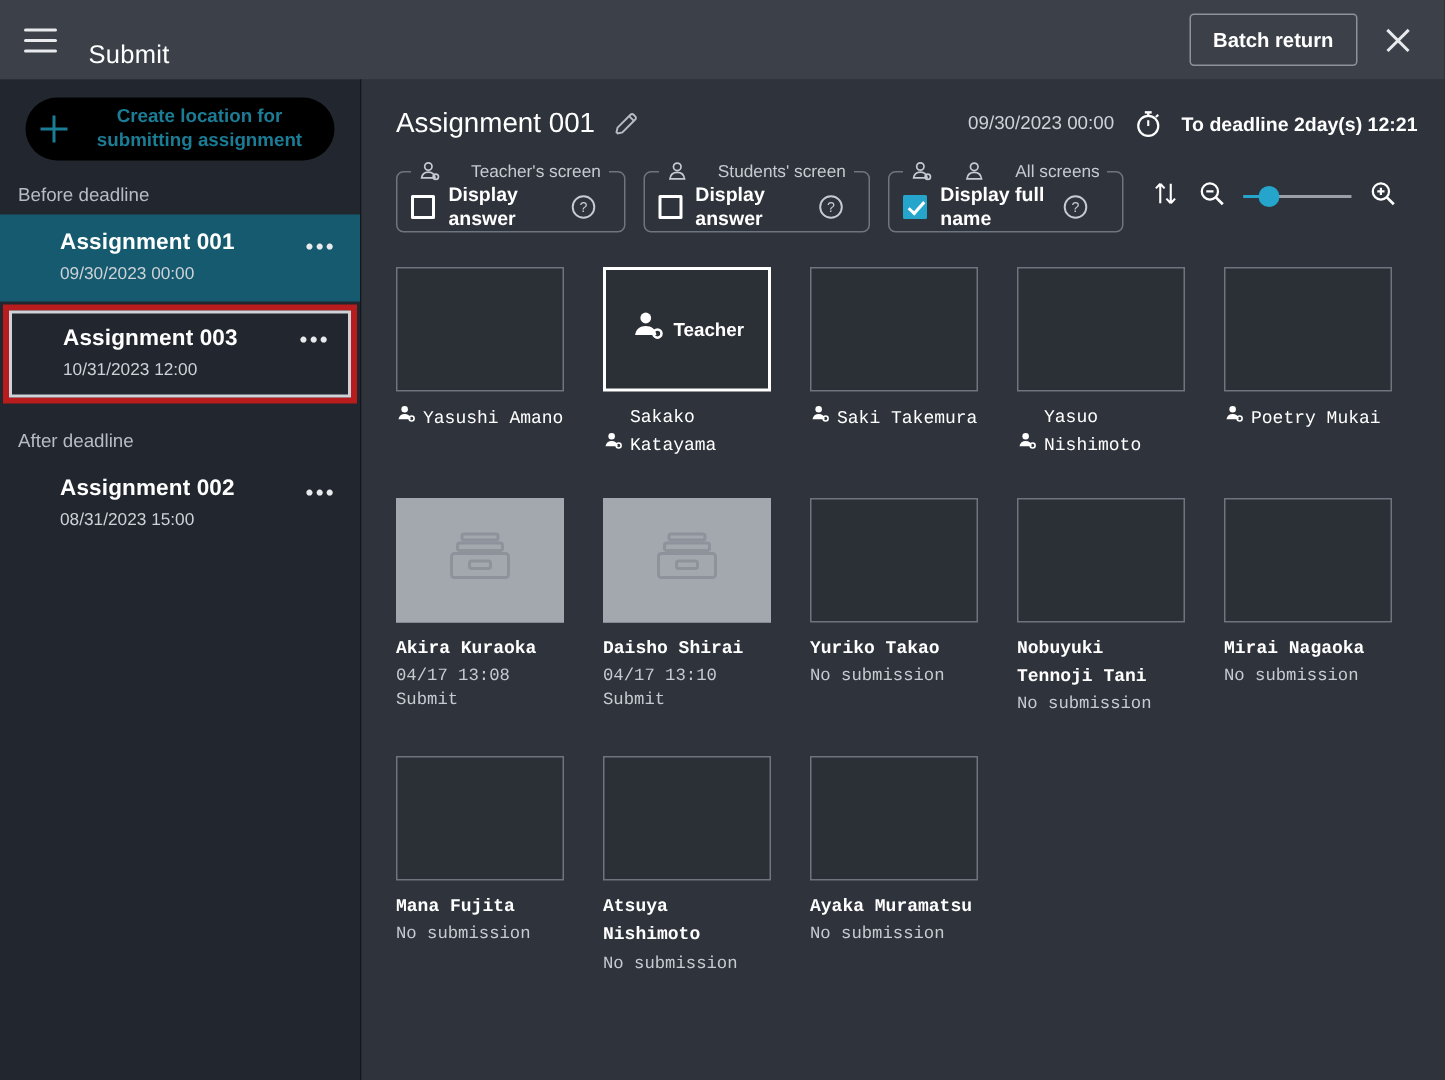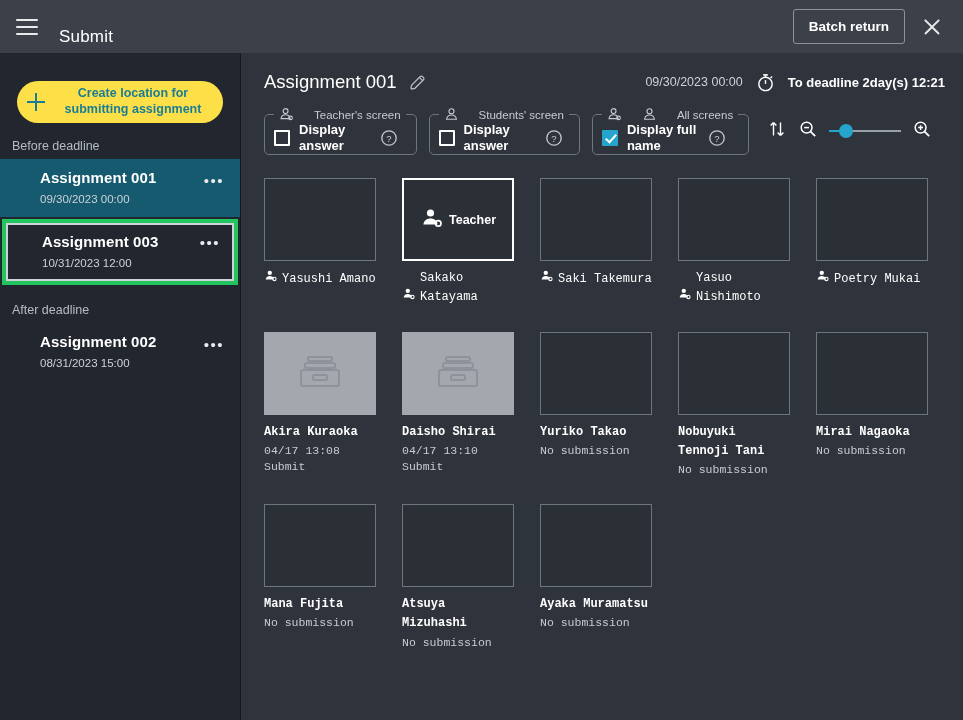--- a/index.html
+++ b/index.html
@@ -34,39 +34,39 @@
   .close-btn:before { transform: rotate(45deg); }
   .close-btn:after { transform: rotate(-45deg); }
 
   
   .sidebar {
     position: absolute; top: 53px; left: 0; width: 241px; height: 667px;
     background: #22262e; border-right: 1px solid #14171c;
   }
   .create-btn {
     display: flex; align-items: center; gap: 8px;
-    margin: 28px auto 0 auto; width: 206px; height: 42px;
-    background: #fde047; border-radius: 21px; border: none;
+    margin: 12px auto 0 auto; width: 206px; height: 42px;
+    background: #000000; border-radius: 21px; border: none;
     color: #1b7c96; font-family: inherit; font-size: 12.5px; font-weight: bold;
     cursor: pointer; padding: 0 10px;
   }
   .create-btn .plus { position: relative; width: 18px; height: 18px; flex: 0 0 18px; }
   .create-btn .plus:before, .create-btn .plus:after { content:""; position:absolute; background:#1b7c96; }
   .create-btn .plus:before { left: 0; top: 8px; width: 18px; height: 1.6px; }
   .create-btn .plus:after { left: 8px; top: 0; width: 1.6px; height: 18px; }
   .create-btn .lbl { flex: 1; text-align: center; line-height: 1.25; }
 
   .group-label { color: #b7bcc4; font-size: 12.5px; padding: 16px 0 6px 12px; }
   .assign-item { position: relative; padding: 10px 0 12px 40px; cursor: pointer; }
   .assign-item.selected { background: #155a6e; }
   .assign-title { font-size: 15px; font-weight: bold; color: #ffffff; letter-spacing: .1px; }
   .assign-date { font-size: 11.5px; color: #cdd2d8; margin-top: 7px; }
   .dots { position: absolute; right: 16px; top: 13px; color: #e8eaed; font-size: 15px; letter-spacing: 1.5px; cursor: pointer; }
   .assign-item.highlight {
-    margin: 2px 2px; border: 4px solid #22c55e; outline: 2px solid #cfd3d8; outline-offset: -6px;
+    margin: 2px 2px; border: 4px solid #b91c1c; outline: 2px solid #cfd3d8; outline-offset: -6px;
     background: #22262e; padding-left: 36px;
   }
   .assign-item.highlight .dots { right: 14px; top: 11px; }
 
   
   .main { position: absolute; top: 53px; left: 241px; width: 722px; height: 667px; background: #2f333b; }
   .main-head { display: flex; align-items: center; padding: 18px 18px 0 23px; }
   .assign-heading { font-size: 18.5px; color: #ffffff; font-weight: 400; }
   .pencil-icon { margin-left: 11px; display: inline-flex; cursor: pointer; }
   .head-right { margin-left: auto; display: flex; align-items: center; gap: 12px; }
@@ -380,21 +380,21 @@
         </div>
         <div class="card">
           <div class="thumb"></div>
           <div class="cap">
             <span><span class="cap-name bold">Mana Fujita</span><div class="sub-status">No submission</div></span>
           </div>
         </div>
         <div class="card">
           <div class="thumb"></div>
           <div class="cap">
-            <span><span class="cap-name bold">Atsuya Mizuhashi</span><div class="sub-status">No submission</div></span>
+            <span><span class="cap-name bold">Atsuya Nishimoto</span><div class="sub-status">No submission</div></span>
           </div>
         </div>
         <div class="card">
           <div class="thumb"></div>
           <div class="cap">
             <span><span class="cap-name bold">Ayaka Muramatsu</span><div class="sub-status">No submission</div></span>
           </div>
         </div>
       </div>
 

